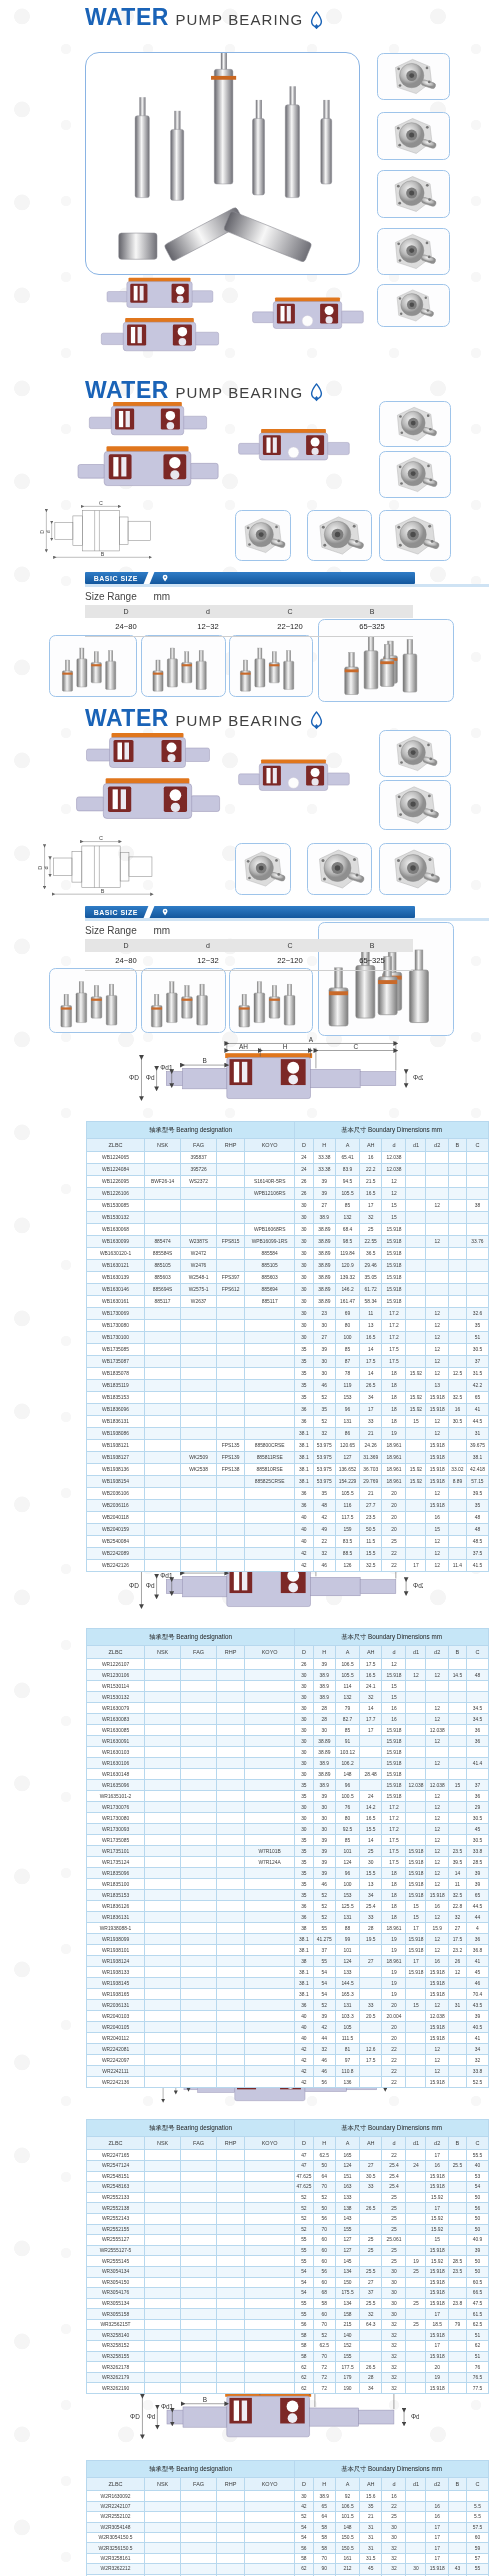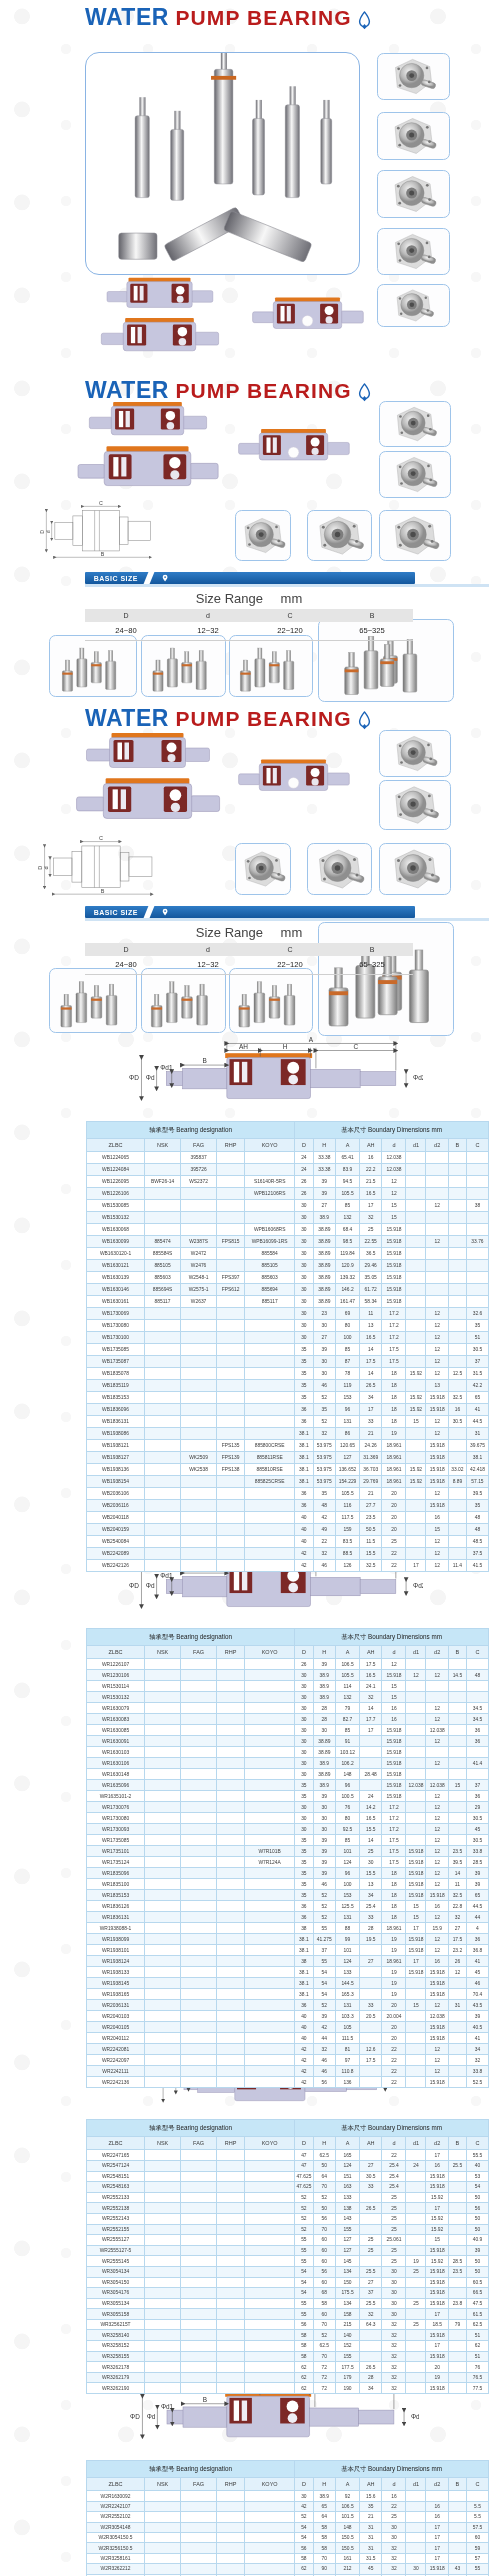--- a/index.html
+++ b/index.html
@@ -7,38 +7,38 @@
         font-family:"Liberation Sans",sans-serif;color:#333;}
   .page::before{content:"";position:absolute;inset:0;pointer-events:none;opacity:.55;
         background-image:
           radial-gradient(circle at 22px 16.4px,#ededed 7.6px,transparent 8.2px),
           radial-gradient(circle at 66px 49px,#f2f2f2 4.9px,transparent 5.5px),
           radial-gradient(circle at 38px 82px,#f0f0f0 3.3px,transparent 3.8px);
         background-size:104px 93px,82px 76px,60px 66px;}
   
   .brand{position:absolute;display:flex;align-items:baseline;gap:6.6px;z-index:3;}
   .brand .w1{font-size:23px;font-weight:800;color:#1a63b7;letter-spacing:0.5px;}
-  .brand .w2{font-size:21px;font-weight:700;color:#b91c1c;letter-spacing:1.1px;}
+  .brand .w2{font-size:15px;font-weight:400;color:#404040;letter-spacing:1.1px;}
   .brand svg.drop{width:13px;height:18.6px;align-self:center;transform:translateY(2.2px);}
   
   .photo-box{position:absolute;border:0.8px solid #9ec4ea;border-radius:6.6px;background:#fdfdfe;overflow:hidden;z-index:2;}
   .hero{position:absolute;border:1.1px solid #8ab4e4;border-radius:14px;background:#fff;overflow:hidden;z-index:2;}
   .render-box{position:absolute;z-index:2;}
   .render-box svg,.photo-box svg,.hero svg,.small-draw svg,.big-diag svg{width:100%;height:100%;display:block;}
   .small-draw,.big-diag{position:absolute;z-index:2;}
   
   .banner{position:absolute;height:12px;border-radius:1.1px;z-index:3;display:flex;align-items:center;
           background:linear-gradient(180deg,#2f7cc6,#13579d);}
   .banner-label{color:#fff;font-size:7px;font-weight:bold;letter-spacing:0.5px;padding:0 7.6px 0 8.7px;}
   .banner-notch{width:5.5px;height:12px;background:#fff;transform:skewX(-22deg);}
   .banner svg.pin{width:8.2px;height:8.2px;margin-left:9.8px;}
   .banner-strip{position:absolute;height:2.7px;background:#cfe3f4;z-index:2;}
   
   .size-block{position:absolute;z-index:3;background:transparent;}
-  .size-title{text-align:center;font-size:13px;color:#444;padding:2.2px 0 3.3px 0;}
+  .size-title{font-size:10px;color:#444;padding:2.2px 0 3.3px 0;}
   .size-title .unit{margin-left:14px;}
   .size-head,.size-vals{display:grid;grid-template-columns:repeat(4,1fr);text-align:center;}
   .size-head{background:#e5e5e5;font-size:7px;color:#333;padding:2.7px 0;}
   .size-vals{font-size:7.6px;color:#222;padding:4.4px 0;border-bottom:0.5px solid #cfcfcf;}
   
   .spec-host{position:absolute;z-index:3;}
   table.spec{width:100%;border-collapse:collapse;table-layout:fixed;background:#fff;border-bottom:1.6px solid #4a8fd0;}
   table.spec th,table.spec td{border:0.5px solid #b7d8ee;font-size:4.9px;color:#3c3c3c;text-align:center;
       padding:0 0.5px;height:var(--rh);overflow:hidden;white-space:nowrap;font-weight:normal;}
   table.spec thead tr.h1 th{background:#c6e6f7;font-size:6.3px;color:#222;height:16.4px;}

